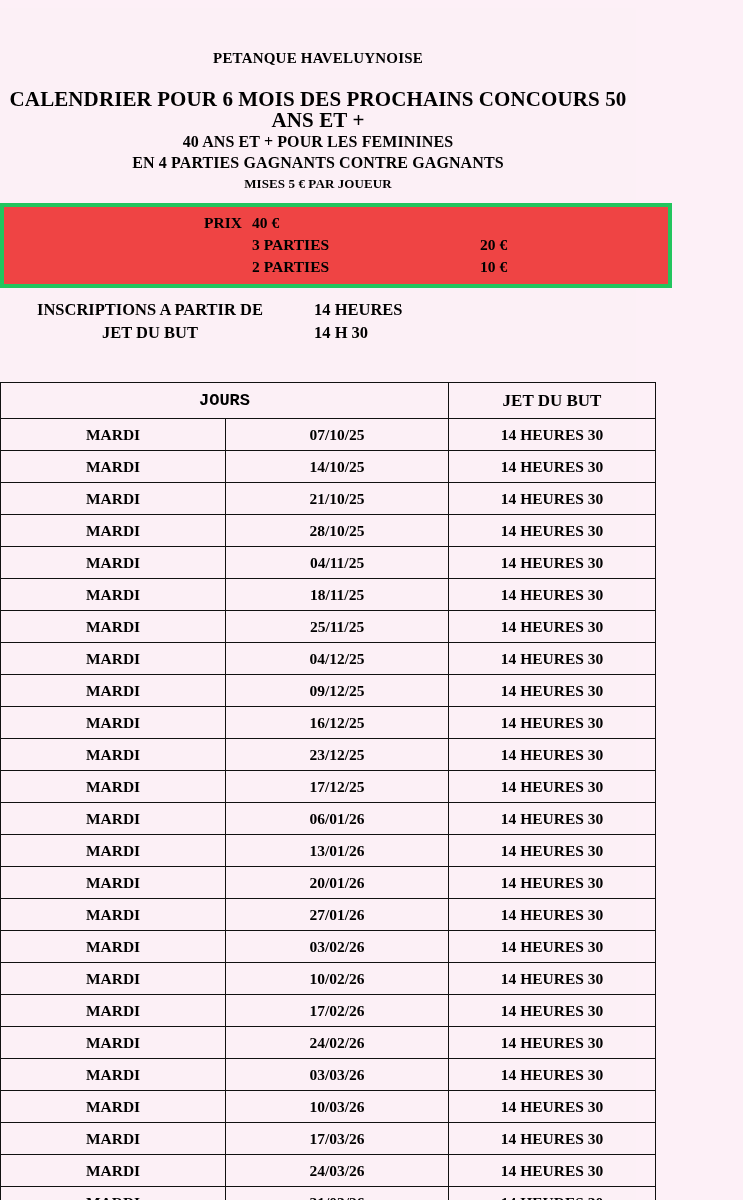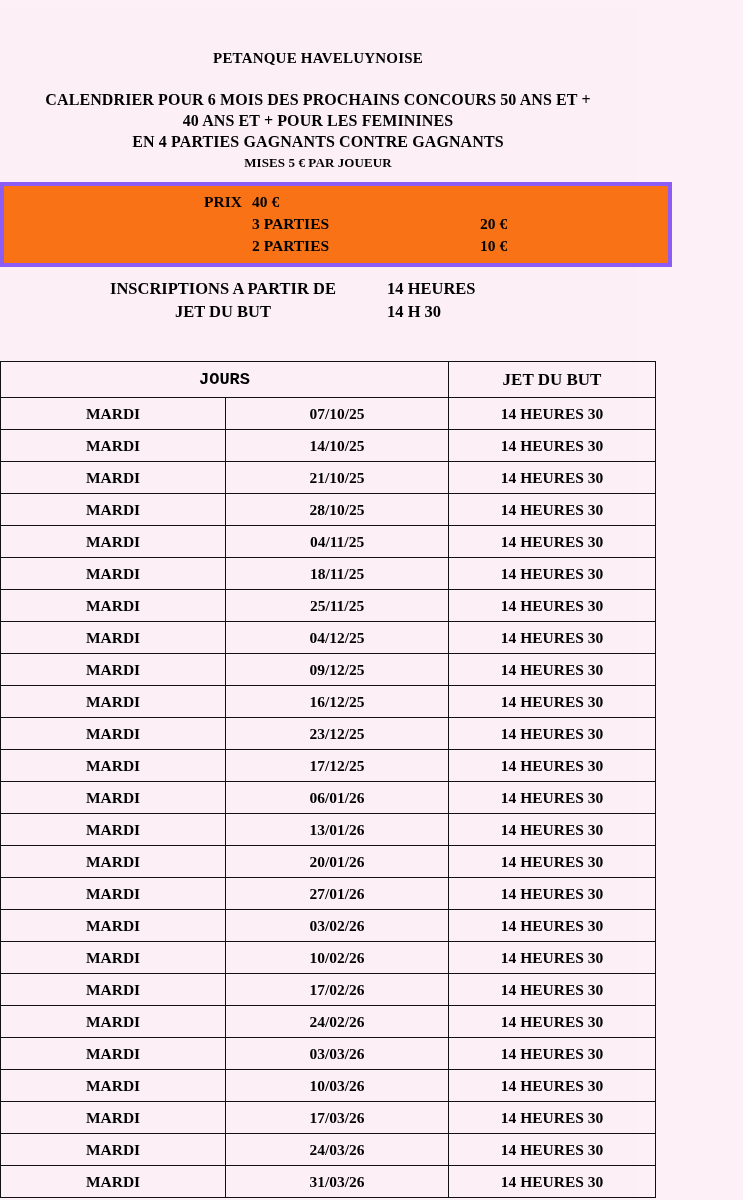--- a/index.html
+++ b/index.html
@@ -33,28 +33,28 @@
   }
   .subtitle-block {
     margin-top: 22px;
   }
   .subtitle-line {
     font-size: 16px;
     font-weight: bold;
     line-height: 21px;
     letter-spacing: 0.1px;
   }
-  .subtitle-line.l1 { font-size: 16px; }
+  .subtitle-line.l1 { font-size: 21px; }
   .subtitle-line.l4 { font-size: 13px; }
 
   .prize-box {
     margin: 9px auto 0 auto;
     width: 672px;
-    background: #f97316;
-    border: 4px solid #8b5cf6;
+    background: #ef4444;
+    border: 4px solid #22c55e;
     box-sizing: border-box;
     padding: 5px 0 6px 0;
   }
   .prize-row {
     display: flex;
     font-size: 15.5px;
     font-weight: bold;
     line-height: 22px;
   }
   .prize-label-a {
@@ -73,21 +73,21 @@
     text-align: left;
     box-sizing: border-box;
   }
 
   .info-block {
     margin-top: 10px;
     text-align: center;
   }
   .info-row {
     display: flex;
-    justify-content: center;
+    justify-content: flex-start;
     font-size: 16.5px;
     font-weight: bold;
     line-height: 23px;
   }
   .info-label {
     width: 300px;
     text-align: center;
     box-sizing: border-box;
   }
   .info-value {

